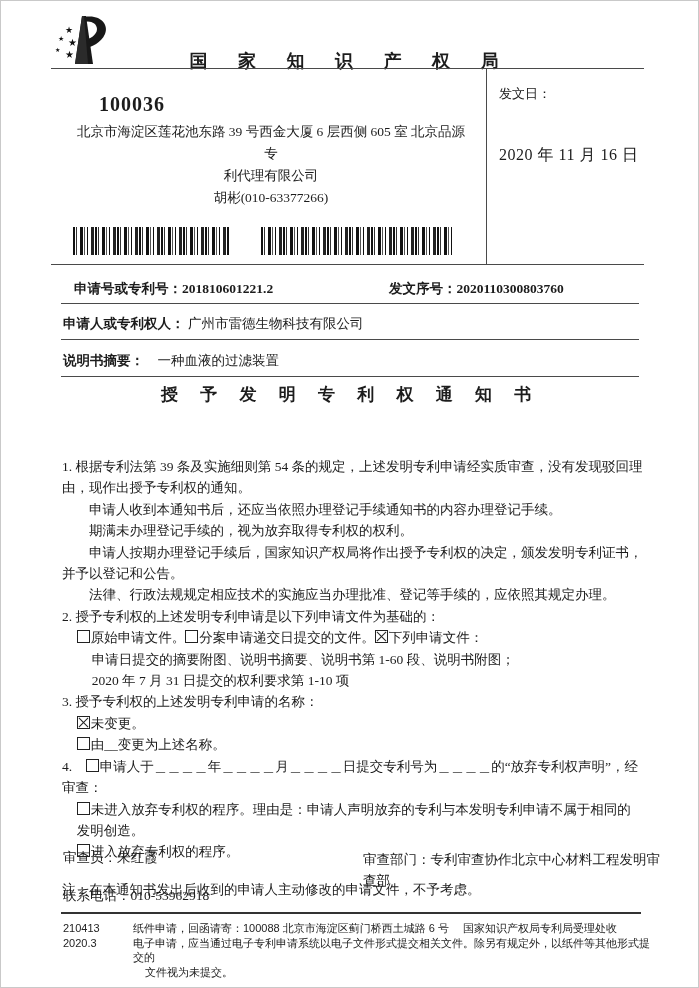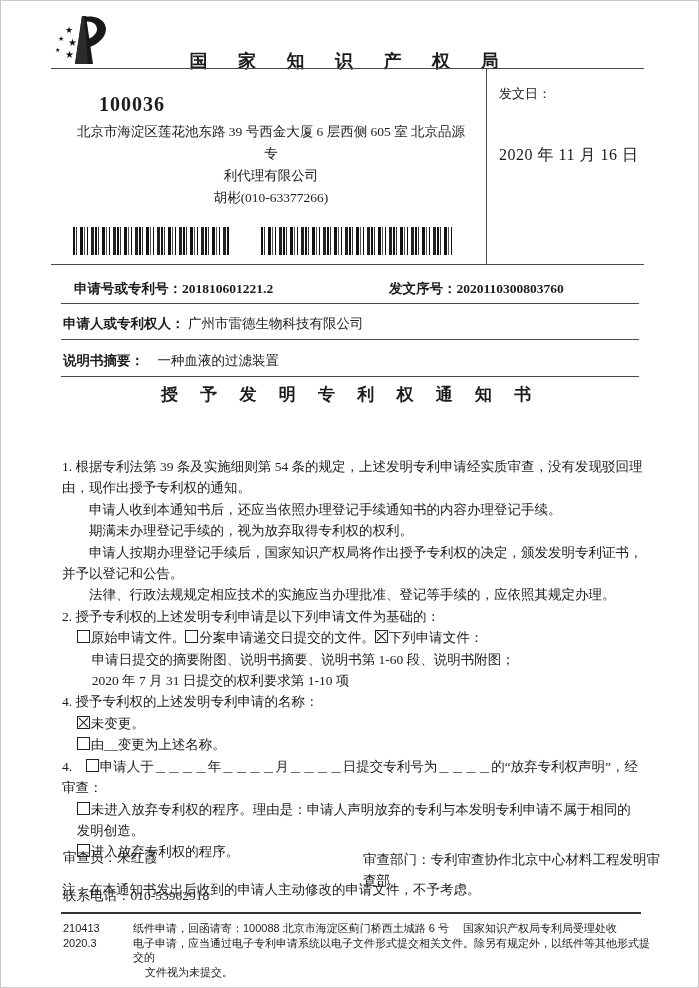--- a/index.html
+++ b/index.html
@@ -136,21 +136,21 @@
     <p class="ind2">申请人收到本通知书后，还应当依照办理登记手续通知书的内容办理登记手续。</p>
     <p class="ind2">期满未办理登记手续的，视为放弃取得专利权的权利。</p>
     <p class="ind2">申请人按期办理登记手续后，国家知识产权局将作出授予专利权的决定，颁发发明专利证书，并予以登记和公告。</p>
     <p class="ind2">法律、行政法规规定相应技术的实施应当办理批准、登记等手续的，应依照其规定办理。</p>
     <p>2. 授予专利权的上述发明专利申请是以下列申请文件为基础的：</p>
     <p class="pad1">
       <span class="cb"></span><span>原始申请文件。</span><span class="cb"></span><span>分案申请递交日提交的文件。</span><span class="cb checked"></span><span>下列申请文件：</span>
     </p>
     <p class="pad2">申请日提交的摘要附图、说明书摘要、说明书第 1-60 段、说明书附图；</p>
     <p class="pad2">2020 年 7 月 31 日提交的权利要求第 1-10 项</p>
-    <p>4. 授予专利权的上述发明专利申请的名称：</p>
+    <p>3. 授予专利权的上述发明专利申请的名称：</p>
     <p class="pad1">
       <span class="cb checked"></span><span>未变更。</span>
     </p>
     <p class="pad1">
       <span class="cb"></span><span>由__变更为上述名称。</span>
     </p>
     <p>
       <span>4.</span>　<span class="cb"></span><span>申请人于＿＿＿＿年＿＿＿＿月＿＿＿＿日提交专利号为＿＿＿＿的“放弃专利权声明”，经审查：</span>
     </p>
     <p class="pad1">

